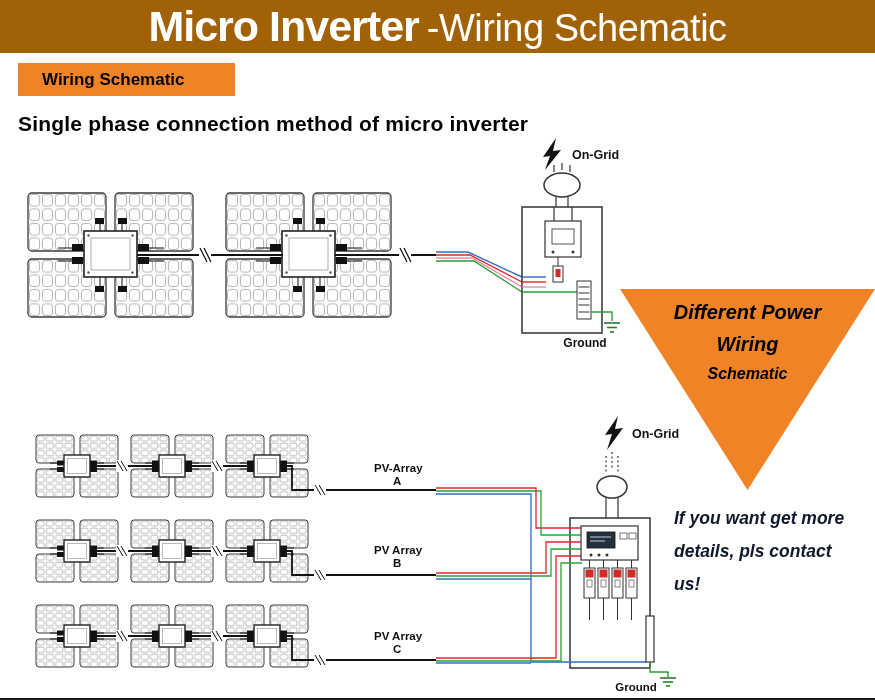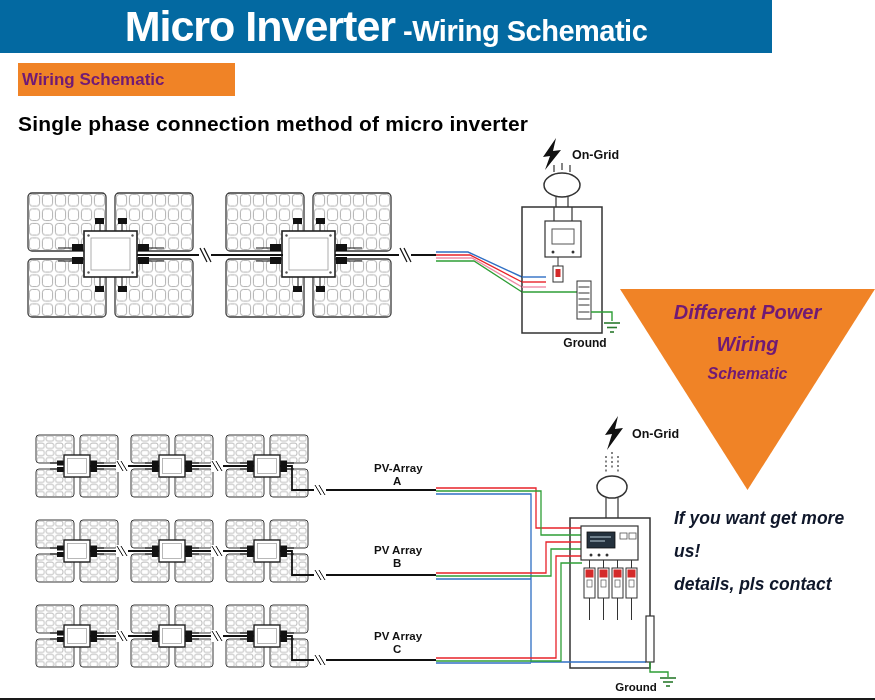--- a/index.html
+++ b/index.html
@@ -1,38 +1,38 @@
 <!DOCTYPE html>
 <html><head>
 <meta charset="utf-8">
 <style>
   * { margin:0; padding:0; box-sizing:border-box; }
   body { font-family:"Liberation Sans", sans-serif; background:#fff; }
   .page { position:relative; width:875px; height:700px; background:#fff; overflow:hidden; }
 
-  .header { position:absolute; top:0; left:0; width:772px; height:53px; background:#0369a1;
+  .header { position:absolute; top:0; left:0; width:875px; height:53px; background:#a16207;
             display:flex; align-items:baseline; justify-content:center; gap:8px; padding-top:1px; }
   .title-main { color:#fff; font-weight:bold; font-size:43px; letter-spacing:-1px; line-height:50px; }
-  .title-sub  { color:#fff; font-weight:bold; font-size:29px; letter-spacing:-0.5px; }
+  .title-sub  { color:#fff; font-weight:normal; font-size:38px; letter-spacing:-0.5px; }
 
   .badge { position:absolute; top:63px; left:18px; width:217px; height:33px; background:#f08326;
-           color:#701a75; font-weight:bold; font-size:17px; line-height:33px; padding-left:4px; }
+           color:#000000; font-weight:bold; font-size:17px; line-height:33px; padding-left:24px; }
 
   .sec-heading { position:absolute; left:18px; font-size:21px; font-weight:bold; color:#000; letter-spacing:.2px; }
   .sh1 { top:112px; }
   .sh2 { top:382px; }
 
   .svg1 { position:absolute; top:135px; left:0; }
   .svg2 { position:absolute; top:410px; left:0; }
 
   svg text { font-family:"Liberation Sans", sans-serif; font-weight:bold; fill:#111; }
 
   .callout { position:absolute; left:620px; top:289px; width:255px; height:201px; background:#f08326;
              clip-path:polygon(0 0, 100% 0, 50% 100%); text-align:center; padding-top:7px; }
-  .callout div { font-weight:bold; font-style:italic; color:#701a75; }
+  .callout div { font-weight:bold; font-style:italic; color:#000000; }
   .co-l1, .co-l2 { font-size:20px; line-height:33px; }
   .co-l3 { font-size:20px; line-height:31px; }
   .co-l4 { font-size:16px; line-height:27px; }
 
   .note { position:absolute; left:674px; top:502px; width:201px; font-size:17.5px; font-weight:bold;
           font-style:italic; color:#0f172a; line-height:33px; }
 
   .bottom-line { position:absolute; left:0; bottom:0; width:875px; height:2px; background:#1a1a1a; }
 </style>
 </head>
@@ -311,18 +311,18 @@
   </svg>
 
   <div class="callout">
     <div class="co-l1">Different Power</div>
     <div class="co-l3">Wiring</div>
     <div class="co-l4">Schematic</div>
   </div>
 
   <div class="note">
     <div>If you want get more</div>
+    <div>details, pls contact</div>
     <div>us!</div>
-    <div>details, pls contact</div>
   </div>
 
   <div class="bottom-line"></div>
 </div>
 
 </body></html>

